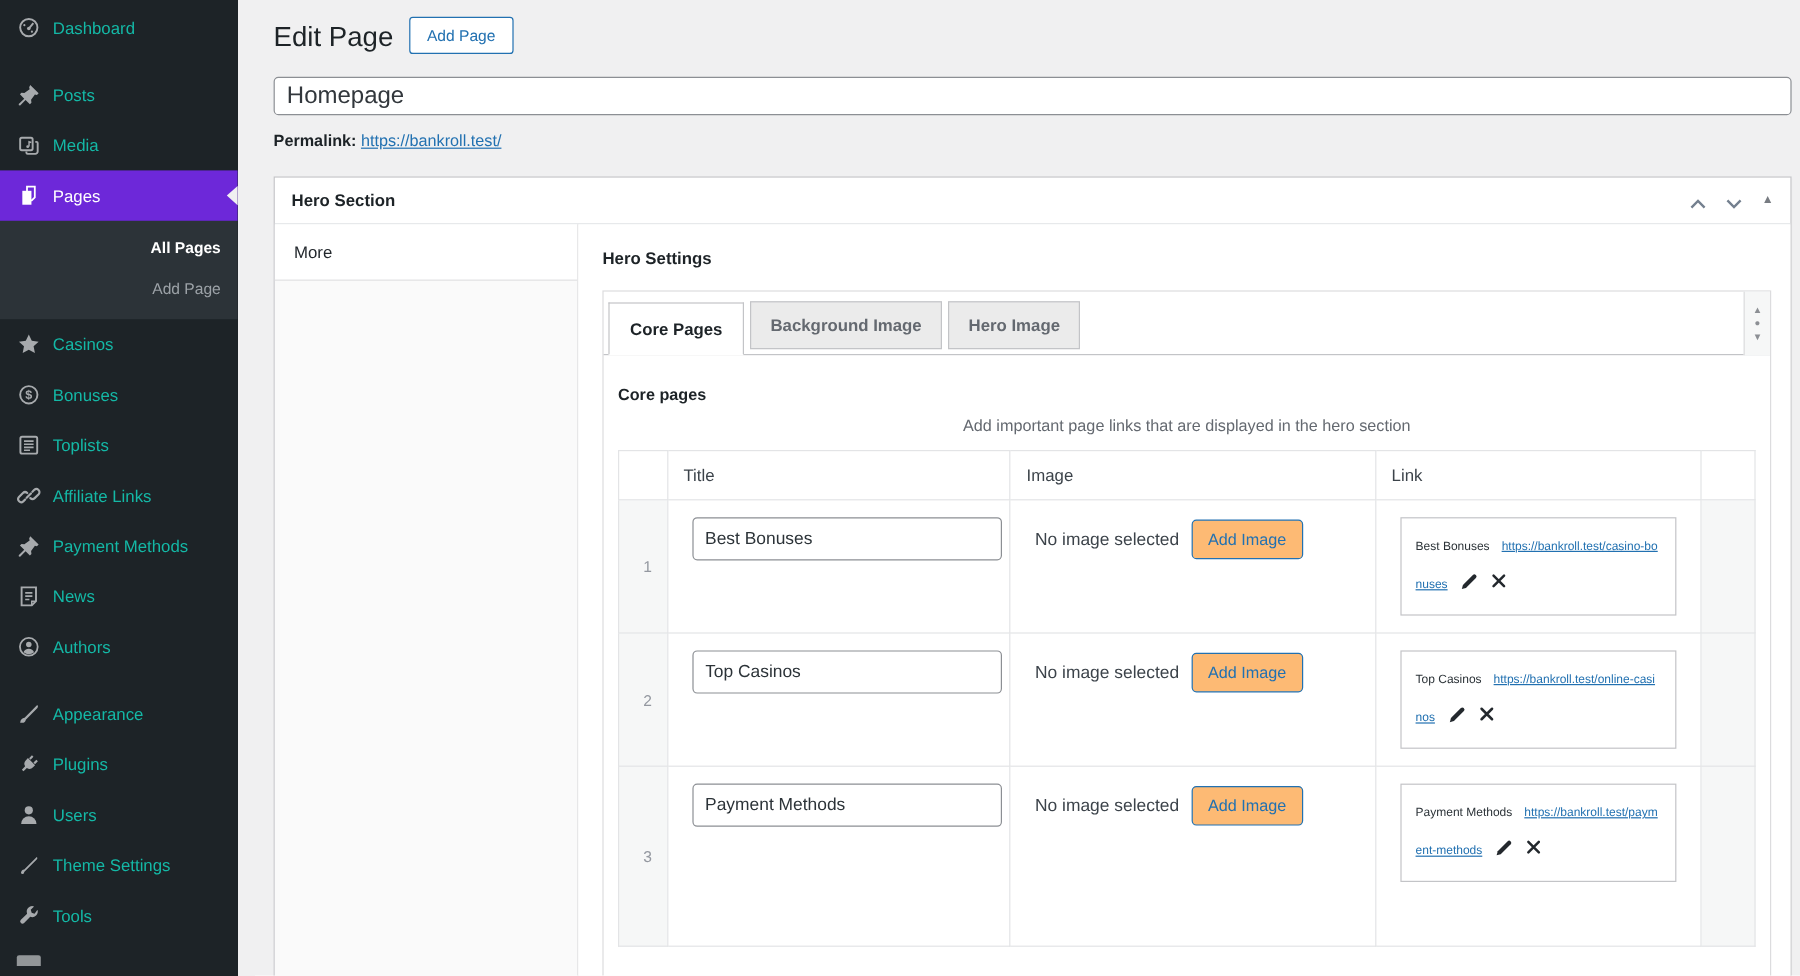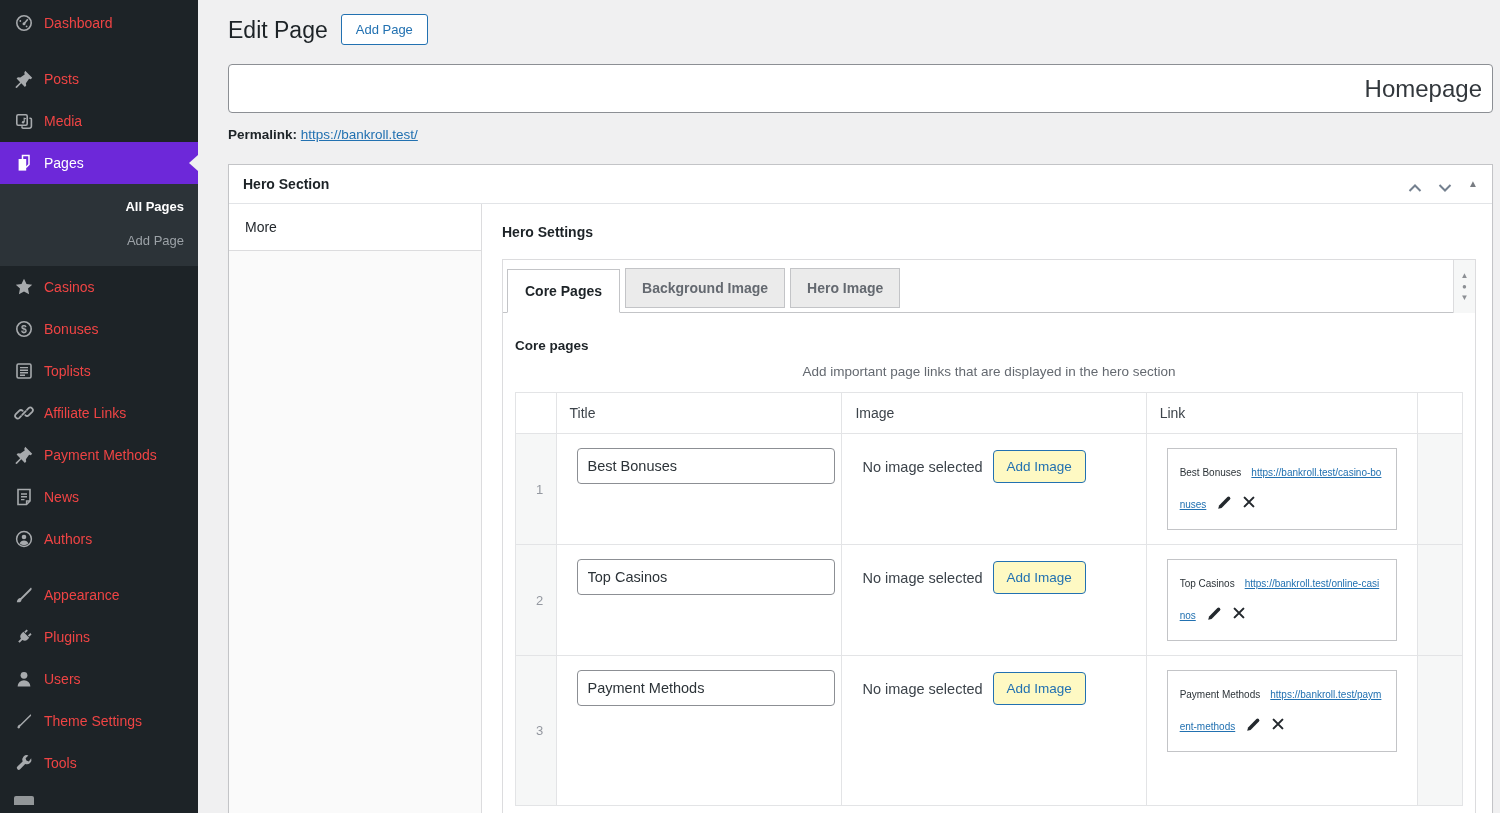--- a/index.html
+++ b/index.html
@@ -4,40 +4,40 @@
 <style>
   * { margin:0; padding:0; box-sizing:border-box; }
   html,body { width:1500px; height:813px; overflow:hidden; }
   body { background:#f0f0f1; font-family:"Liberation Sans", sans-serif; color:#1d2327; }
 
   
   .sidebar { position:fixed; left:0; top:0; width:198px; height:813px; background:#1d2327; z-index:10; }
   .menu { padding-top:2px; }
   .menu-item { display:flex; align-items:center; padding:10px 8px 10px 14px; cursor:pointer; position:relative; }
   .menu-item .mi-icon { width:20px; height:20px; margin-right:10px; color:#a7aaad; flex:0 0 20px; }
-  .menu-item .mi-label { color:#ef4444; font-size:14px; line-height:22px; }
+  .menu-item .mi-label { color:#14b8a6; font-size:14px; line-height:22px; }
   .menu-item.active { background:#6d28d9; }
   .menu-item.active .mi-icon { color:#ffffff; }
   .menu-item.active .mi-label { color:#ffffff; font-weight:400; }
   .menu-item.active::after { content:""; position:absolute; right:0; top:50%; transform:translateY(-50%);
       border-top:8px solid transparent; border-bottom:8px solid transparent; border-right:9px solid #f0f0f1; }
   .menu-sep { height:14px; }
   .submenu { background:#2c3338; padding:6px 0 8px; }
   .submenu-item { padding:7px 14px; font-size:13px; line-height:20px; color:#9ca2a7; cursor:pointer;text-align:right; }
   .submenu-item.current { color:#ffffff; font-weight:bold; }
   .partial-icon { margin:12px 0 0 14px; width:20px; height:9px; background:#a7aaad; border-radius:2px 2px 0 0; opacity:.85; }
 
   
   .wrap { margin-left:198px; padding:10px 7px 0 30px; }
   .page-head { display:flex; align-items:center; gap:13px; padding-top:4px; }
   h1.page-title { font-size:23px; font-weight:400; color:#1d2327; line-height:30px; }
   .add-page-btn { background:#fff; border:1px solid #2271b1; color:#2271b1; font-size:13px;
       padding:7px 14px; border-radius:3px; cursor:pointer; font-family:inherit; }
-  .title-input { margin-top:19px; width:100%; height:49px; border:1px solid #8c8f94; border-radius:4px;
-      font-size:24px; padding:0 10px; color:#32373c; font-family:inherit; background:#fff; display:block;text-align:right; }
+  .title-input { margin-top:19px; width:100%; height:32px; border:1px solid #8c8f94; border-radius:4px;
+      font-size:20px; padding:0 10px; color:#32373c; font-family:inherit; background:#fff; display:block; }
   .permalink-row { margin-top:14px; font-size:13.5px; color:#1d2327; }
   .permalink-row b { font-weight:bold; }
   .permalink-row a { color:#2271b1; }
 
   
   .metabox { margin-top:22px; background:#fff; border:1px solid #c3c4c7; box-shadow:0 1px 1px rgba(0,0,0,.04); }
   .metabox-header { display:flex; align-items:center; justify-content:space-between; padding:11px 14px; border-bottom:1px solid #e2e4e7; }
   .metabox-title { font-size:14px; font-weight:bold; color:#1d2327; }
   .metabox-controls { display:flex; align-items:center; gap:16px; }
   .order-btn { color:#74808f; cursor:pointer; width:14px; height:10px; display:inline-block; }
@@ -71,21 +71,21 @@
   .repeater td { padding:14px 20px; vertical-align:top; }
   .col-num { width:40px; } .col-title { width:282px; } .col-image { width:300px; } .col-link { width:268px; } .col-extra { width:44px; }
   td.num-cell { text-align:center; vertical-align:middle; color:#9498a0; background:#f6f7f7; font-size:13px; }
   td.extra-cell { background:#f6f7f7; }
   tr.row { height:103px; }
   tr.row-tall { height:150px; }
   .row-title-input { width:258px; height:36px; border:1px solid #8c8f94; border-radius:4px; padding:0 10px;
       font-size:14.5px; color:#2c3338; font-family:inherit; }
   .image-cell-inner { display:flex; align-items:center; gap:10px; margin-top:2px; }
   .no-image-text { font-size:14.5px; color:#3c434a; white-space:nowrap; }
-  .add-image-btn { background:#fef9c3; border:1px solid #2271b1; color:#2271b1; font-size:13.5px; padding:8px 13px;
+  .add-image-btn { background:#fdba74; border:1px solid #2271b1; color:#2271b1; font-size:13.5px; padding:8px 13px;
       border-radius:4px; cursor:pointer; font-family:inherit; white-space:nowrap; }
   .link-box { border:1px solid #c3c4c7; border-radius:0; padding:8px 12px; font-size:10px; line-height:32px; }
   .link-box .link-name { color:#2c3338; margin-right:10px; }
   .link-box a { color:#2271b1; word-break:break-all; }
   .link-icon-btn { display:inline-block; margin-left:10px; vertical-align:-3px; color:#23282d; cursor:pointer; width:16px; height:16px; }
   .link-icon-btn svg { display:block; }
 </style>
 </head>
 <body>
 

